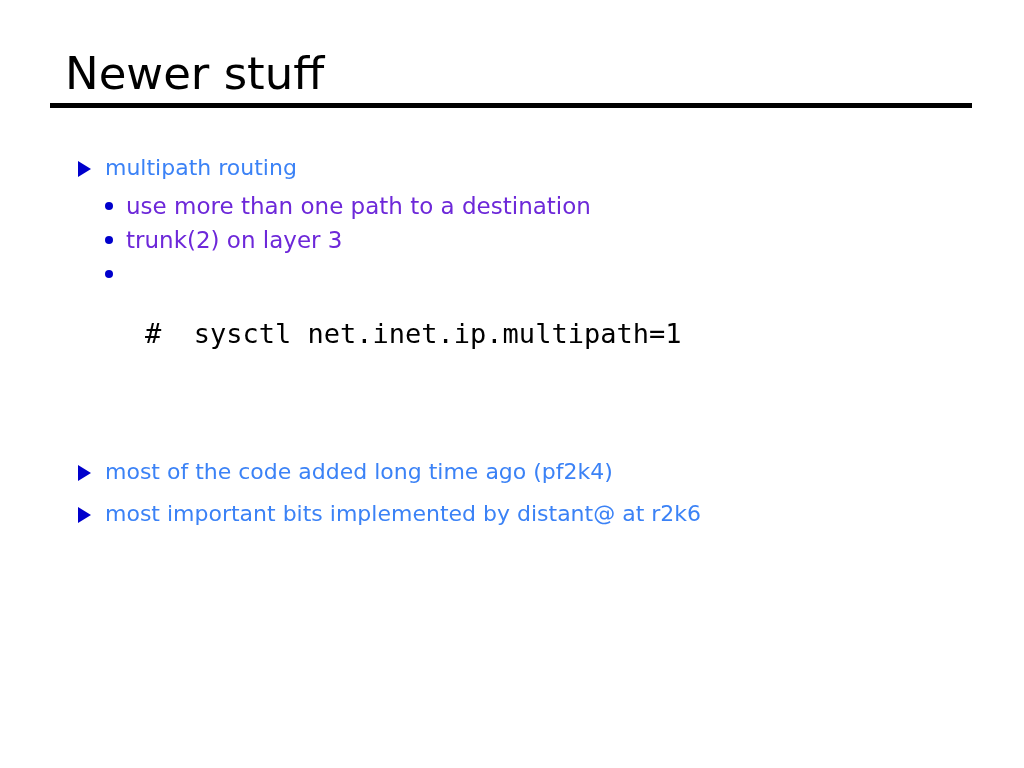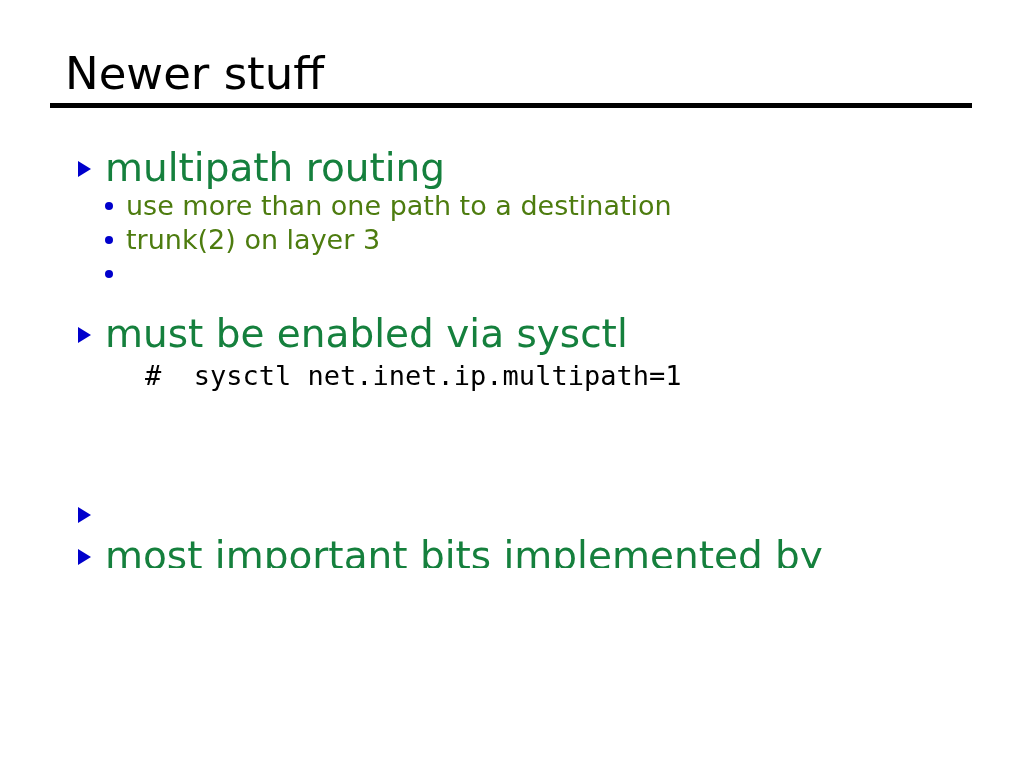--- a/index.html
+++ b/index.html
@@ -54,23 +54,23 @@
 
   .group {
     position: relative;
   }
 
   
   .b1 {
     position: relative;
     padding-left: 105px;
     padding-right: 40px;
-    font-size: 39px;
+    font-size: 22px;
     line-height: 42px;
-    color: #15803d;
+    color: #3b82f6;
     min-height: 42px;
   }
   .b1 .marker-tri {
     position: absolute;
     left: 78px;
     top: 14px;
     width: 0;
     height: 0;
     border-left: 13px solid #0000cc;
     border-top: 8px solid transparent;
@@ -78,23 +78,23 @@
   }
   .b1 .b1-text {
     display: block;
   }
 
   
   .b2 {
     position: relative;
     padding-left: 126px;
     padding-right: 40px;
-    font-size: 27px;
+    font-size: 23px;
     line-height: 34px;
-    color: #4d7c0f;
+    color: #6d28d9;
     min-height: 34px;
   }
   .b2 .marker-dot {
     position: absolute;
     left: 105px;
     top: 13px;
     width: 8px;
     height: 8px;
     border-radius: 50%;
     background: #0000cc;
@@ -146,35 +146,32 @@
       <div class="b2">
         <span class="marker-dot"></span>
       </div>
 
     </div>
 
     <div class="gap-sm"></div>
 
     <div class="group">
 
-      <div class="b1">
-        <span class="marker-tri"></span>
-        <span class="b1-text">must be enabled via sysctl</span>
-      </div>
 
       <div class="codeline">#  sysctl net.inet.ip.multipath=1</div>
 
     </div>
 
     <div class="gap-lg"></div>
 
     <div class="group">
 
       <div class="b1">
         <span class="marker-tri"></span>
+        <span class="b1-text">most of the code added long time ago (pf2k4)</span>
       </div>
 
       <div class="b1">
         <span class="marker-tri"></span>
         <span class="b1-text">most important bits implemented by distant@ at r2k6</span>
       </div>
 
     </div>
 
   </div>

